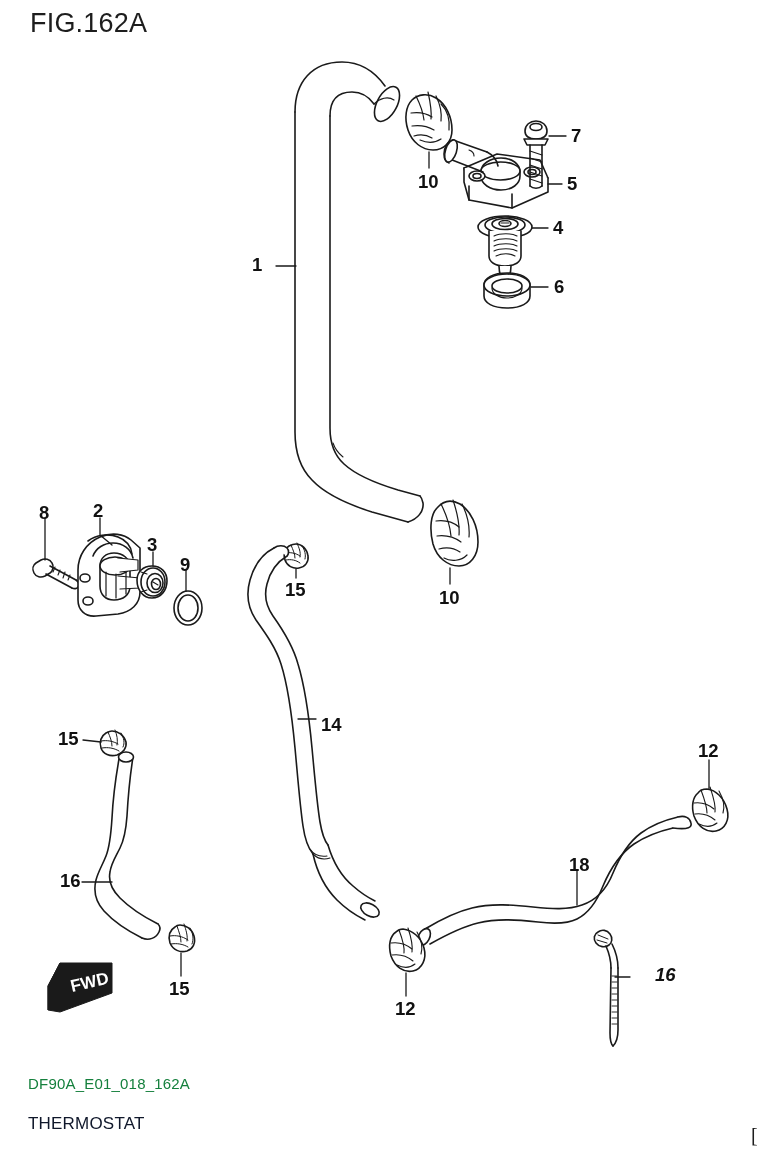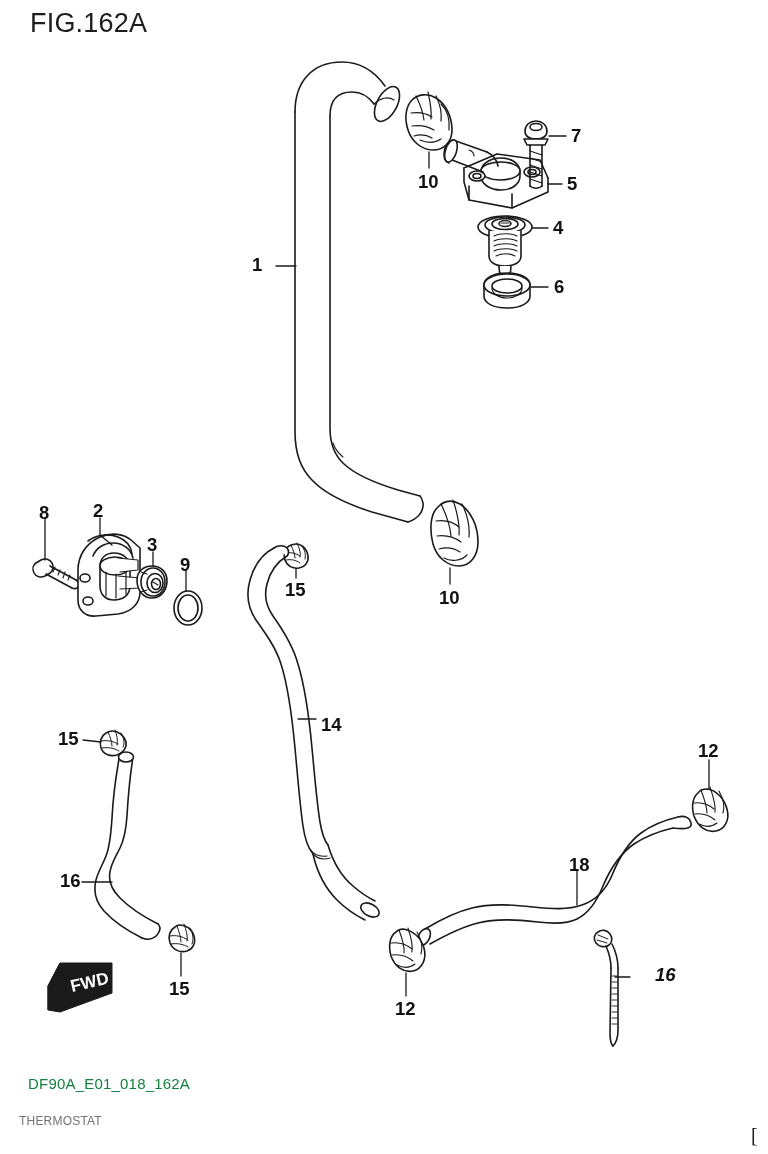--- a/index.html
+++ b/index.html
@@ -30,24 +30,24 @@
   #footer-code {
     position: absolute;
     left: 28px;
     top: 1075px;
     font-size: 15px;
     color: #15803d;
     letter-spacing: 0.2px;
   }
   #footer-name {
     position: absolute;
-    left: 19px;
+    left: 28px;
     top: 1114px;
-    font-size: 12px;
-    color: #737373;
+    font-size: 17px;
+    color: #0f172a;
     letter-spacing: 0.2px;
   }
   #corner-bracket {
     position: absolute;
     left: 751px;
     top: 1124px;
     font-size: 20px;
     color: #1d1d1d;
     font-family: "Liberation Serif", serif;
   }

